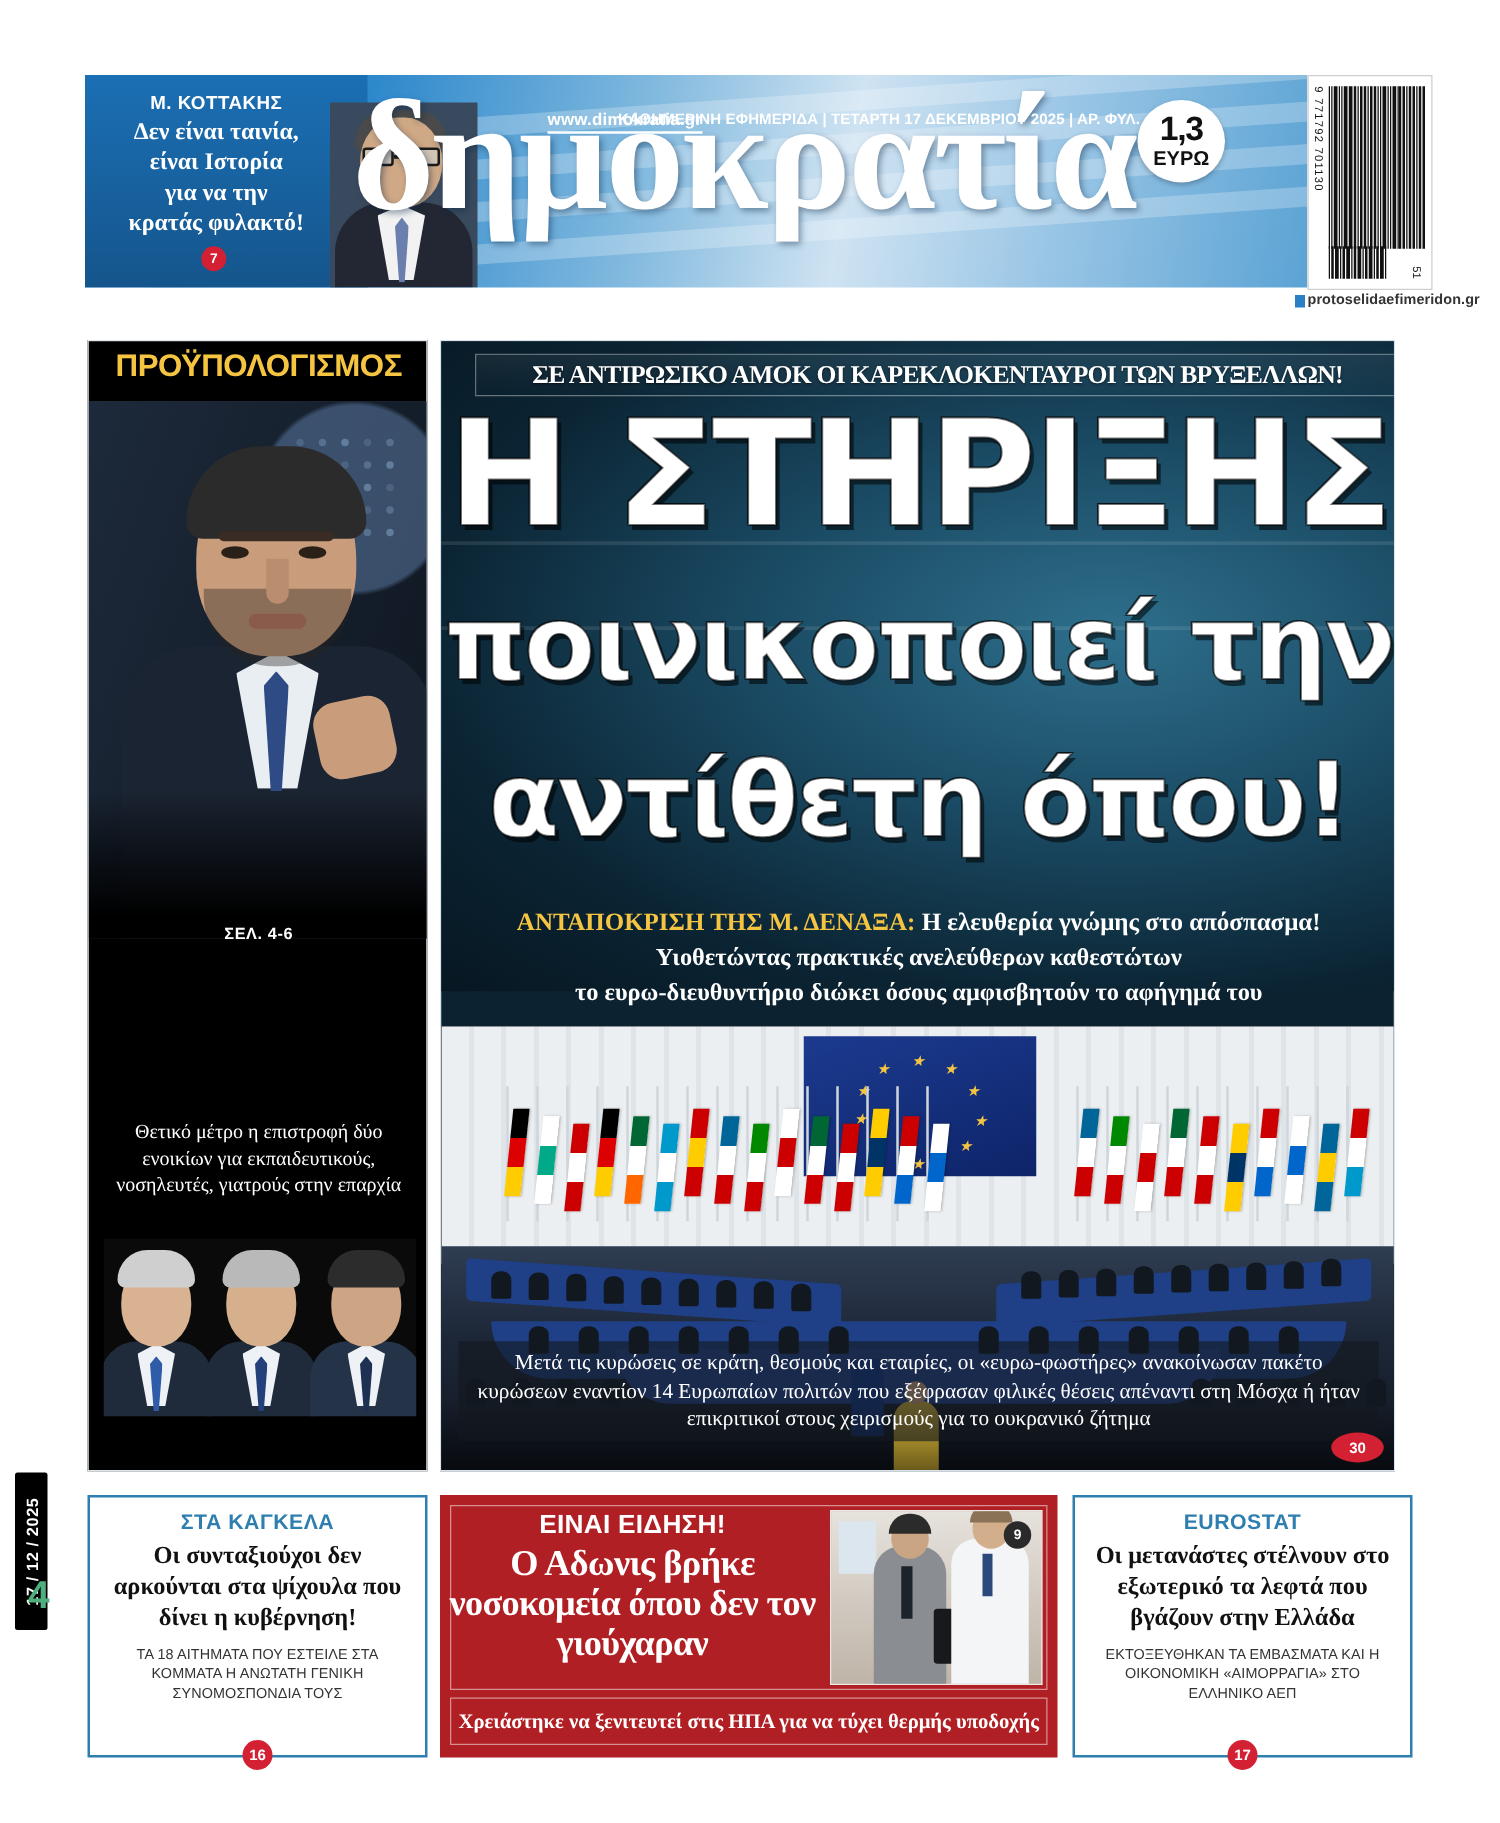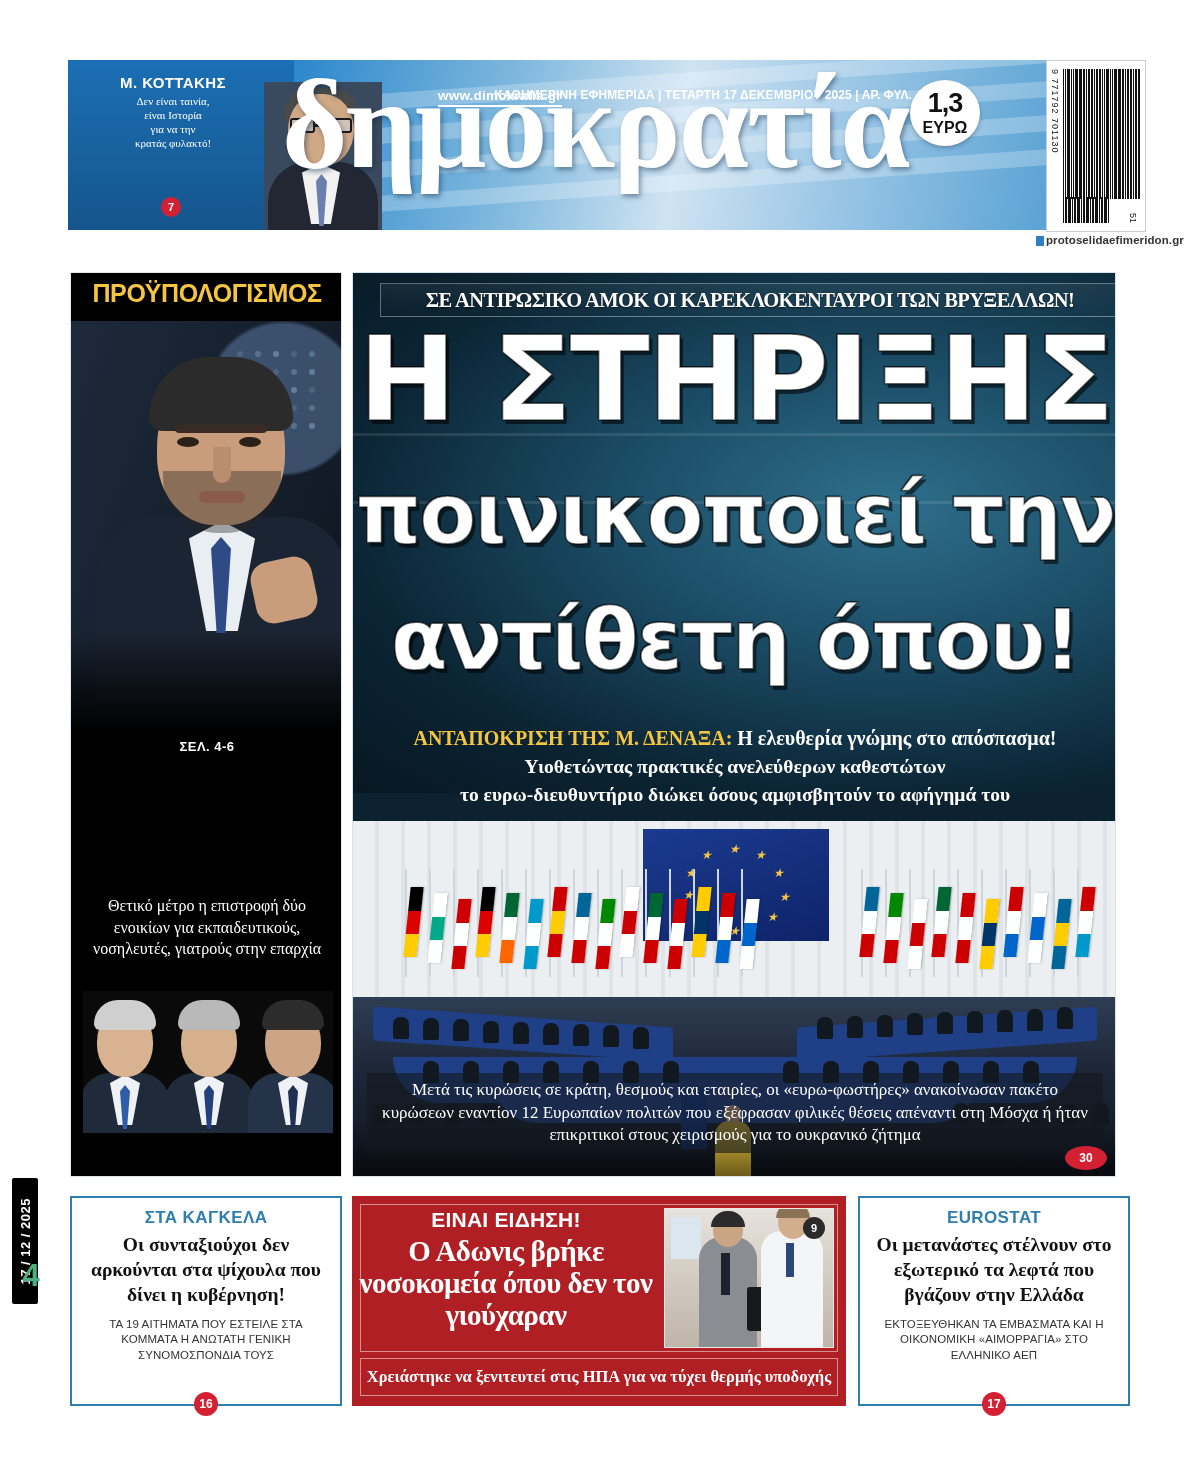--- a/index.html
+++ b/index.html
@@ -35,21 +35,21 @@
   .flag-band i {
     position:absolute; display:block; height:16px; left:-10%; width:130%;
     background:rgba(255,255,255,.45); transform:skewY(-4deg);
   }
   .mast-left {
     position:absolute; left:0; top:0; width:226px; height:170px;
     background:linear-gradient(180deg,#1b6fb4,#15558c);
   }
   .kottakis { position:absolute; left:10px; top:14px; width:190px; text-align:center; color:#fff; }
   .kottakis .k-name { font-size:15px; font-weight:700; letter-spacing:.4px; margin-bottom:3px; }
-  .kottakis .k-line { font-family:"Liberation Serif", serif; font-size:11px; line-height:1.28; }
+  .kottakis .k-line { font-family:"Liberation Serif", serif; font-size:19px; line-height:1.28;font-weight:bold; }
   .kottakis-photo {
     position:absolute; left:196px; top:22px; width:118px; height:148px;
     background:radial-gradient(ellipse at 50% 30%, #d7b89d 0 22%, #3a4a5e 24% 100%);
     overflow:hidden;
   }
   .kp-head { position:absolute; left:24px; top:12px; width:66px; height:72px; border-radius:50%/55%; background:#cfa886; }
   .kp-hair { position:absolute; left:20px; top:6px; width:74px; height:34px; border-radius:40px 40px 10px 10px; background:#4a4a4a; }
   .kp-glass { position:absolute; left:26px; top:36px; width:62px; height:15px; }
   .kp-glass b { position:absolute; top:0; width:25px; height:15px; border:2.5px solid #1a1a1a; border-radius:3px; background:rgba(210,230,245,.45); display:block; }
   .kp-glass b:first-child { left:0; } .kp-glass b:last-child { right:0; }
@@ -599,28 +599,28 @@
       <div class="eu-person" style="left:56px;top:282px"></div>
       <div class="eu-person" style="left:92px;top:282px"></div>
       <div class="eu-person" style="left:128px;top:282px"></div>
       <div class="eu-person" style="left:600px;top:282px"></div>
       <div class="eu-person" style="left:636px;top:282px"></div>
       <div class="eu-person" style="left:672px;top:282px"></div>
       <div class="eu-person" style="left:708px;top:282px"></div>
       <div class="eu-person" style="left:740px;top:282px"></div>
     </div>
 
-  <div class="caption">Μετά τις κυρώσεις σε κράτη, θεσμούς και εταιρίες, οι «ευρω-φωστήρες» ανακοίνωσαν πακέτο κυρώσεων εναντίον 12 Ευρωπαίων πολιτών που εξέφρασαν φιλικές θέσεις απέναντι στη Μόσχα ή ήταν επικριτικοί στους χειρισμούς για το ουκρανικό ζήτημα</div>
+  <div class="caption">Μετά τις κυρώσεις σε κράτη, θεσμούς και εταιρίες, οι «ευρω-φωστήρες» ανακοίνωσαν πακέτο κυρώσεων εναντίον 14 Ευρωπαίων πολιτών που εξέφρασαν φιλικές θέσεις απέναντι στη Μόσχα ή ήταν επικριτικοί στους χειρισμούς για το ουκρανικό ζήτημα</div>
   <div class="badge main-badge">30</div>
 </div>
 
 <div class="b-left">
   <div class="b-kicker">ΣΤΑ ΚΑΓΚΕΛΑ</div>
   <div class="b-head">Οι συνταξιούχοι δεν αρκούνται στα ψίχουλα που δίνει η κυβέρνηση!</div>
-  <div class="b-sub">ΤΑ 19 ΑΙΤΗΜΑΤΑ ΠΟΥ ΕΣΤΕΙΛΕ ΣΤΑ ΚΟΜΜΑΤΑ Η ΑΝΩΤΑΤΗ ΓΕΝΙΚΗ ΣΥΝΟΜΟΣΠΟΝΔΙΑ ΤΟΥΣ</div>
+  <div class="b-sub">ΤΑ 18 ΑΙΤΗΜΑΤΑ ΠΟΥ ΕΣΤΕΙΛΕ ΣΤΑ ΚΟΜΜΑΤΑ Η ΑΝΩΤΑΤΗ ΓΕΝΙΚΗ ΣΥΝΟΜΟΣΠΟΝΔΙΑ ΤΟΥΣ</div>
   <div class="badge b-badge">16</div>
 </div>
 
 <div class="b-center">
   <div class="bc-inner"></div>
   <div class="bc-kicker">ΕΙΝΑΙ ΕΙΔΗΣΗ!</div>
   <div class="bc-head">Ο Αδωνις βρήκε νοσοκομεία όπου δεν τον γιούχαραν</div>
   <div class="bc-photo">
     <div class="bcp-bg"></div>
     <div class="bcp-win"></div>

